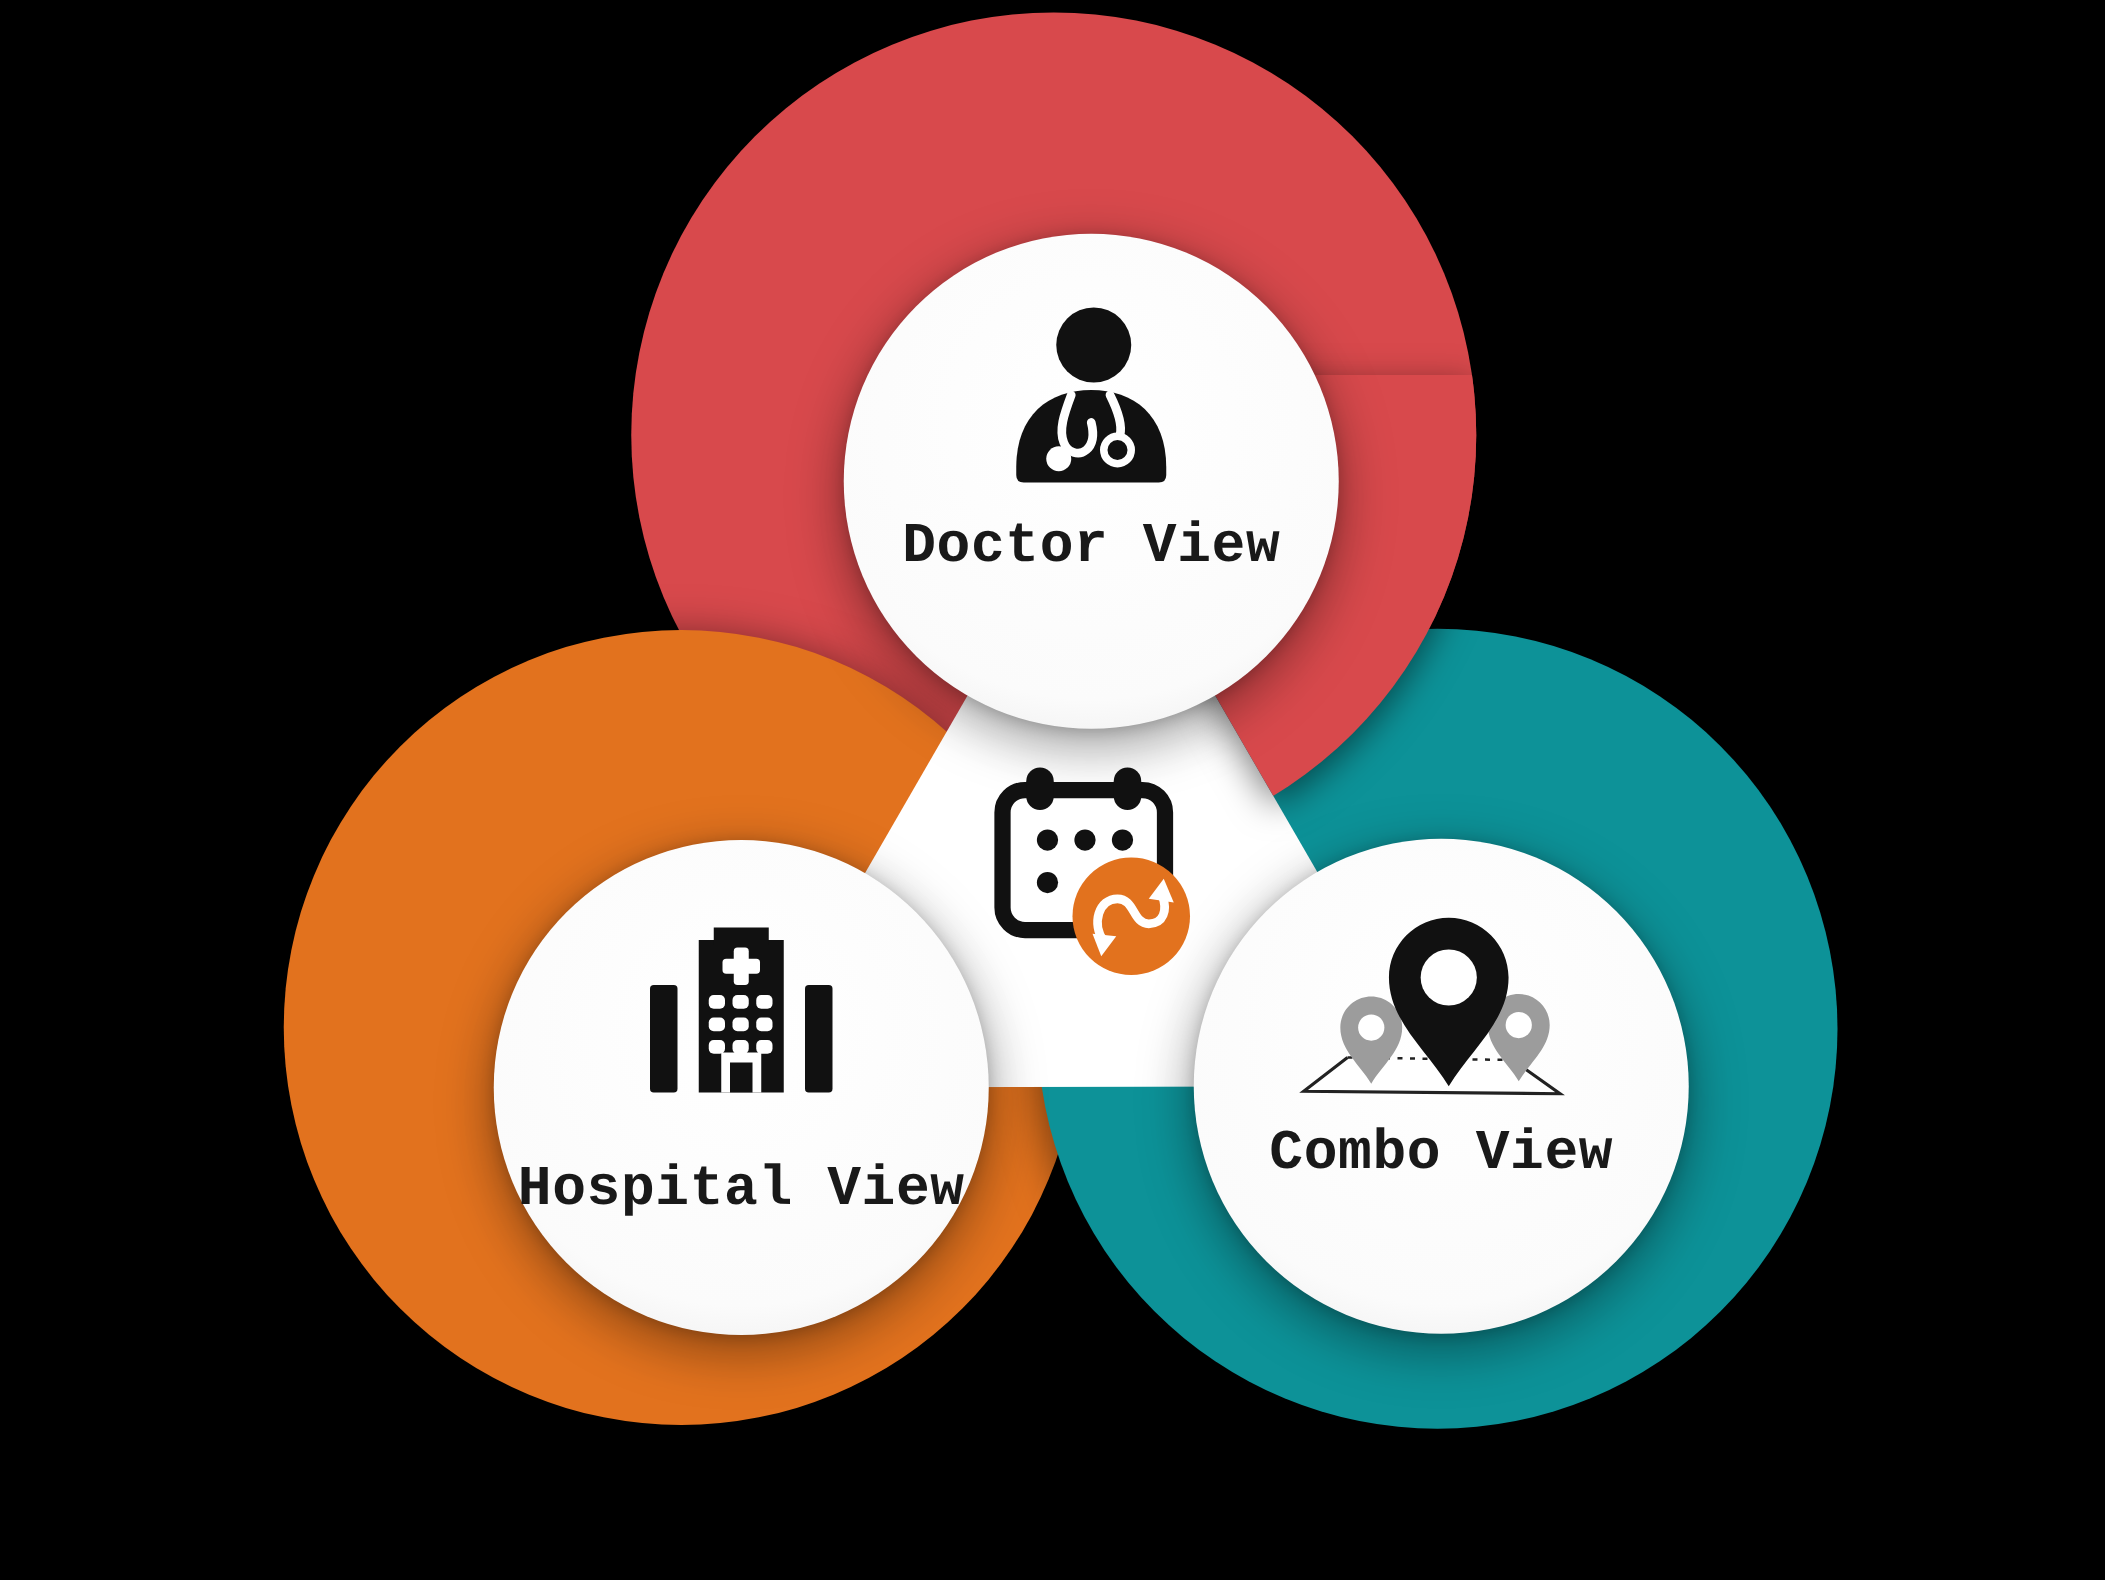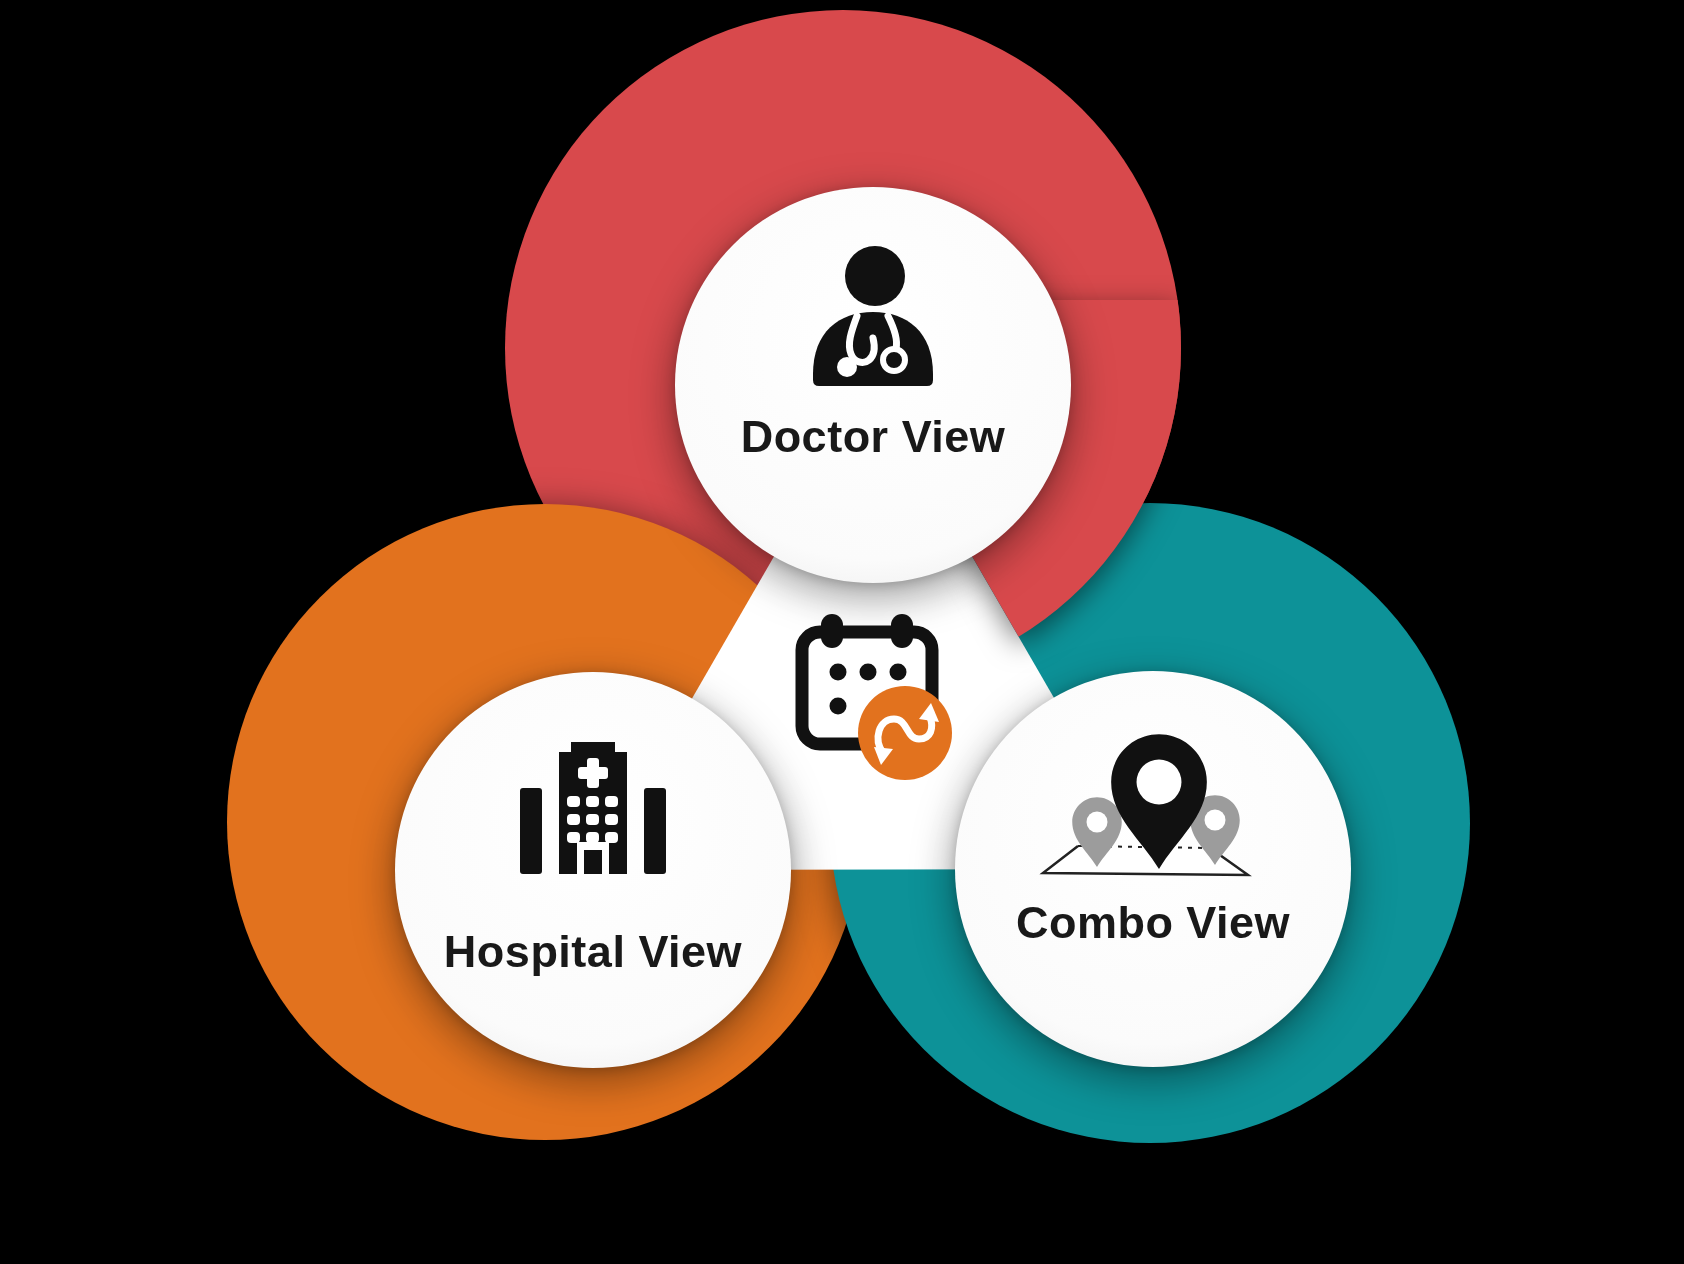--- a/index.html
+++ b/index.html
@@ -1,21 +1,21 @@
 <!DOCTYPE html>
 <html><head>
 <meta charset="utf-8">
 <style>
   html,body{margin:0;padding:0;background:#000;}
   .stage{
     position:relative;
     width:1684px;height:1264px;
     background:#000;
     overflow:hidden;
-    font-family:Liberation Sans, sans-serif;
+    font-family:Liberation Mono, monospace;
   }
   .stage svg{position:absolute;left:0;top:0;}
   .label{
     position:absolute;
     transform:translate(-50%,-50%);
     font-size:45px;
     font-weight:700;
     letter-spacing:.5px;
     color:#191919;
     white-space:nowrap;

